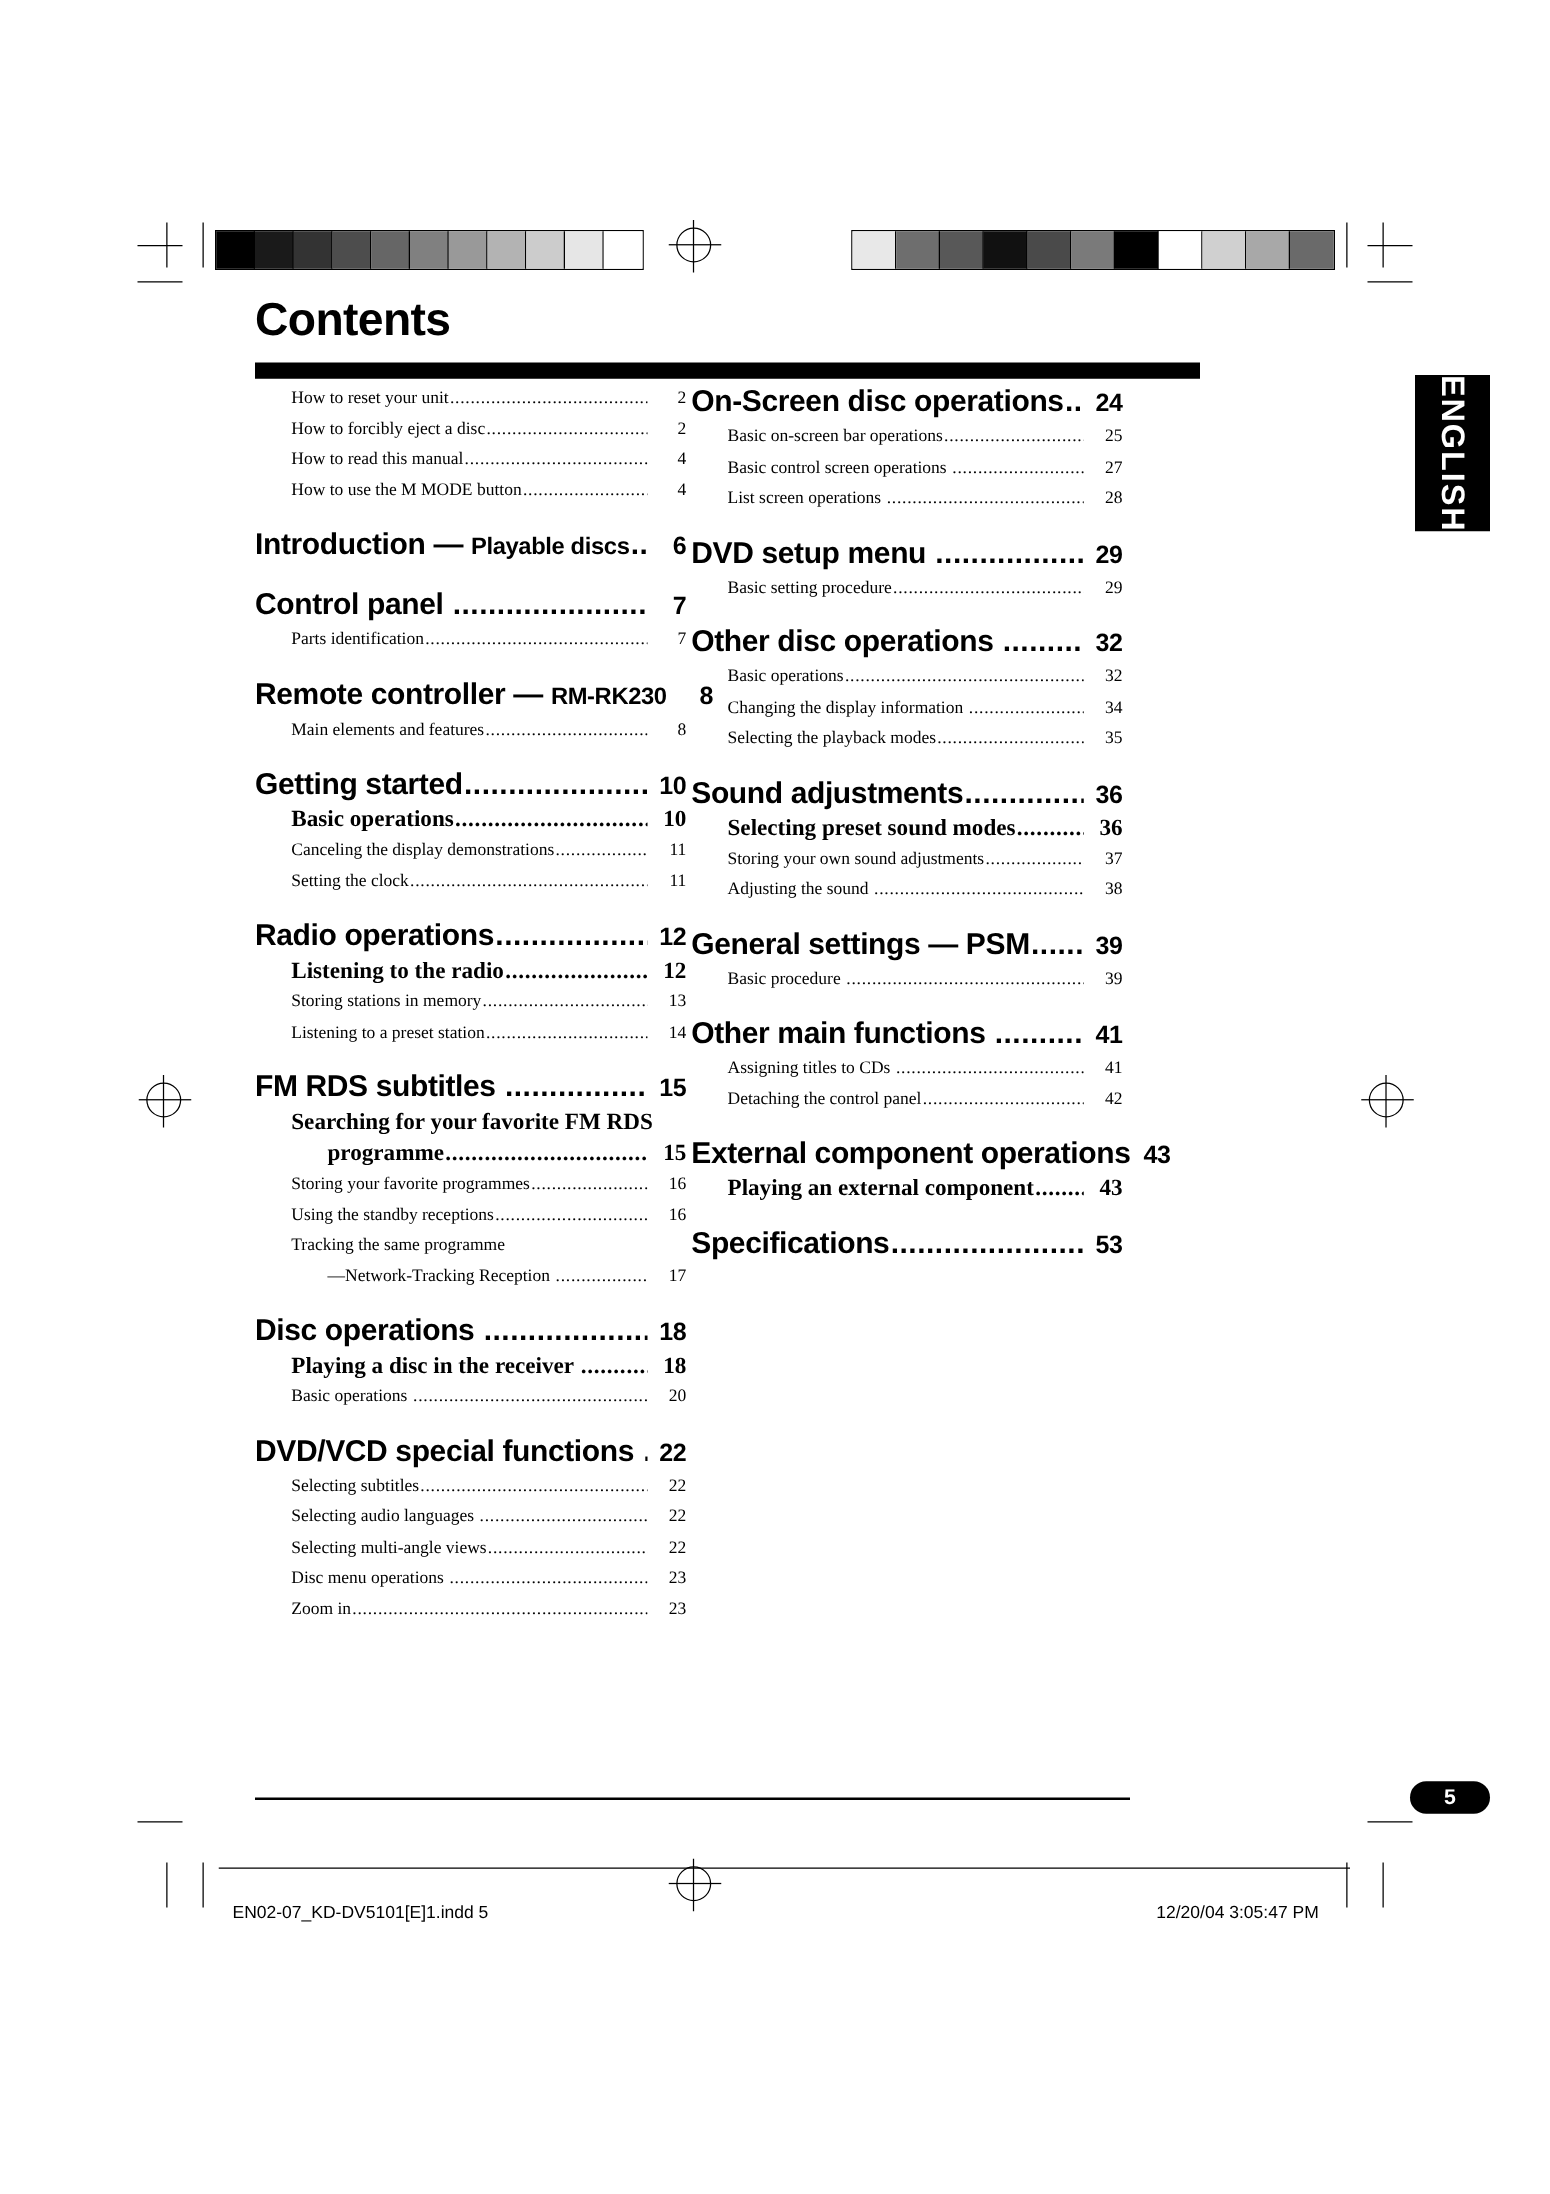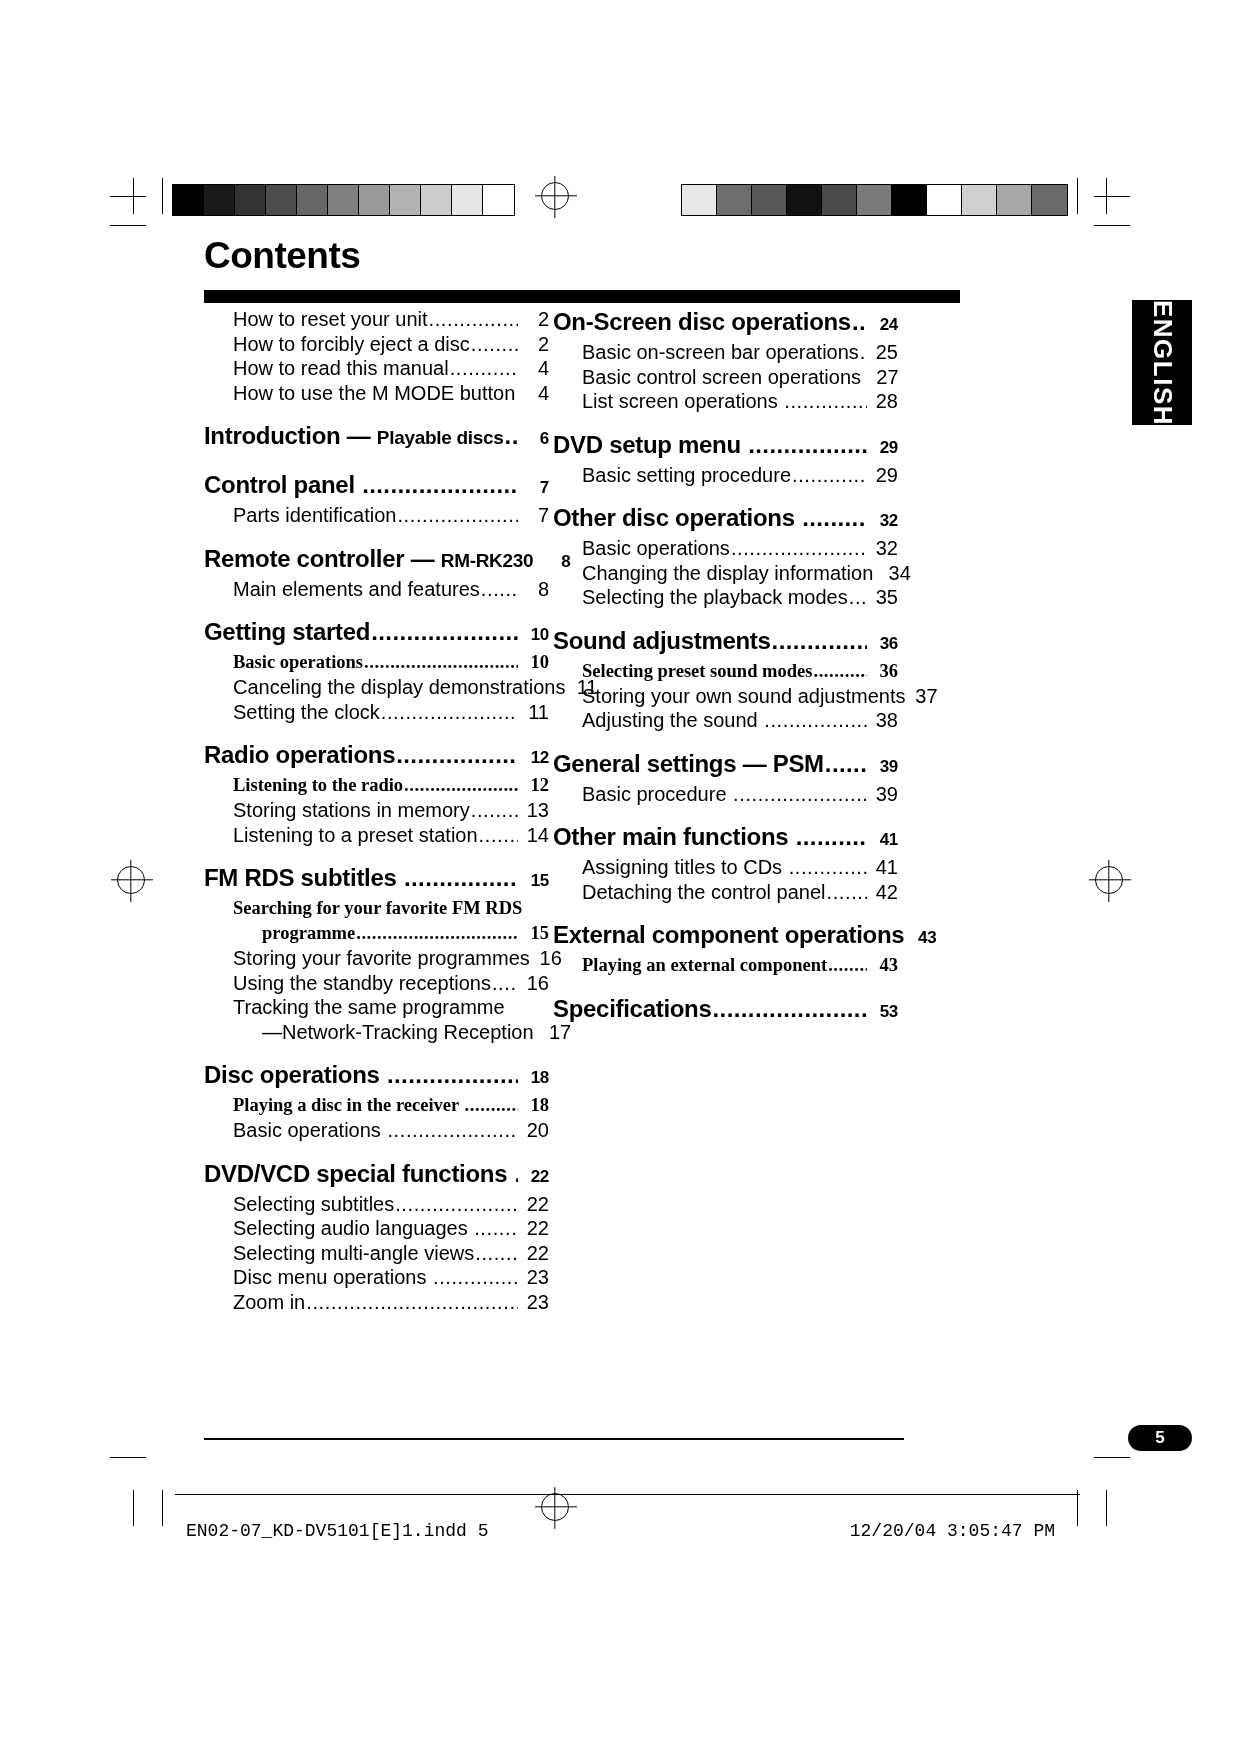--- a/index.html
+++ b/index.html
@@ -78,22 +78,22 @@
   .leader {
     flex:1 1 auto;
     overflow:hidden;
     white-space:nowrap;
     margin:0 1px;
   }
   .pg { flex:0 0 auto; text-align:right; }
 
   
   li.lvl-minor {
-    font-family:Liberation Sans, sans-serif;
-    font-size:20px;
+    font-family:Liberation Serif, serif;
+    font-size:14px;
     line-height:24.5px;
     padding-left:29px;
   }
   li.lvl-minor .pg { width:30px; }
   li.lvl-minor .leader::after {
     content:"......................................................................................";
     letter-spacing:0.6px;
   }
 
   
@@ -118,21 +118,21 @@
   
   li.lvl-major {
     font-family:"Liberation Sans", sans-serif;
     font-weight:bold;
     font-size:24px;
     line-height:30px;
     letter-spacing:-0.3px;
     padding-left:0;
     margin-top:16px;
   }
-  li.lvl-major .pg { width:30px; font-size:17px; }
+  li.lvl-major .pg { width:30px; font-size:20px; }
   li.lvl-major .leader {
     font-family:"Liberation Sans", sans-serif;
     font-weight:bold;
     font-size:24px;
   }
   li.lvl-major .leader::after {
     content:"..........................................................................";
     letter-spacing:0.4px;
   }
   li.lvl-major .sub-lbl {
@@ -149,22 +149,22 @@
     font-family:"Liberation Sans", sans-serif;
     font-weight:bold; font-size:17px;
     display:flex; align-items:center; justify-content:center;
   }
   .footer-rule {
     position:absolute; left:204px; top:1438px;
     width:700px; height:2px; background:#000;
   }
   .footer-txt {
     position:absolute;
-    font-family:Liberation Mono, monospace;
-    font-size:18px;
+    font-family:Liberation Sans, sans-serif;
+    font-size:14px;
   }
   .footer-left  { left:186px; top:1521px; }
   .footer-right { right:185px; top:1521px; }
   .footer-rule2 {
     position:absolute; left:175px; top:1494px;
     width:905px; height:1.2px; background:#000;
   }
 </style>
 </head>
 <body>

